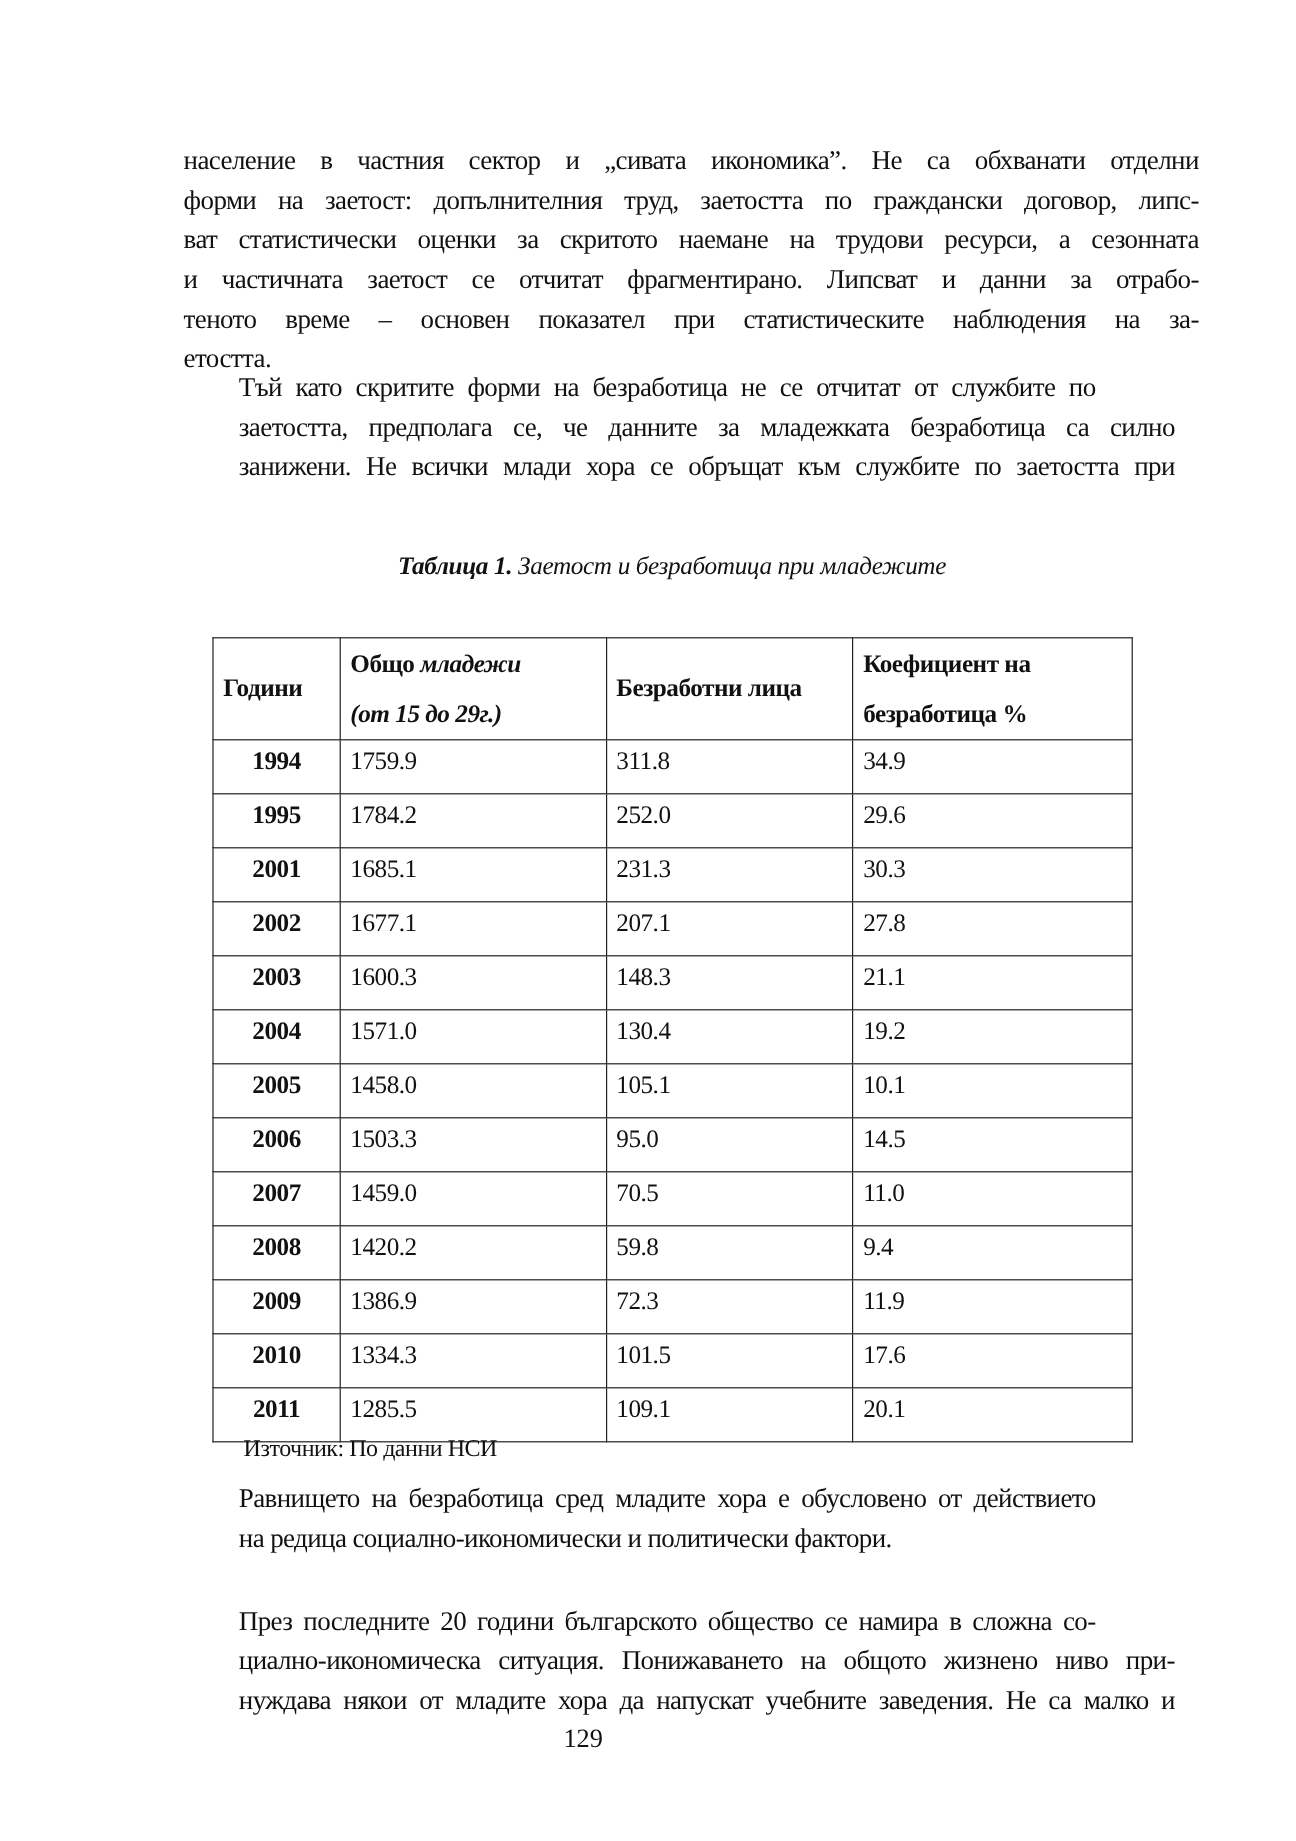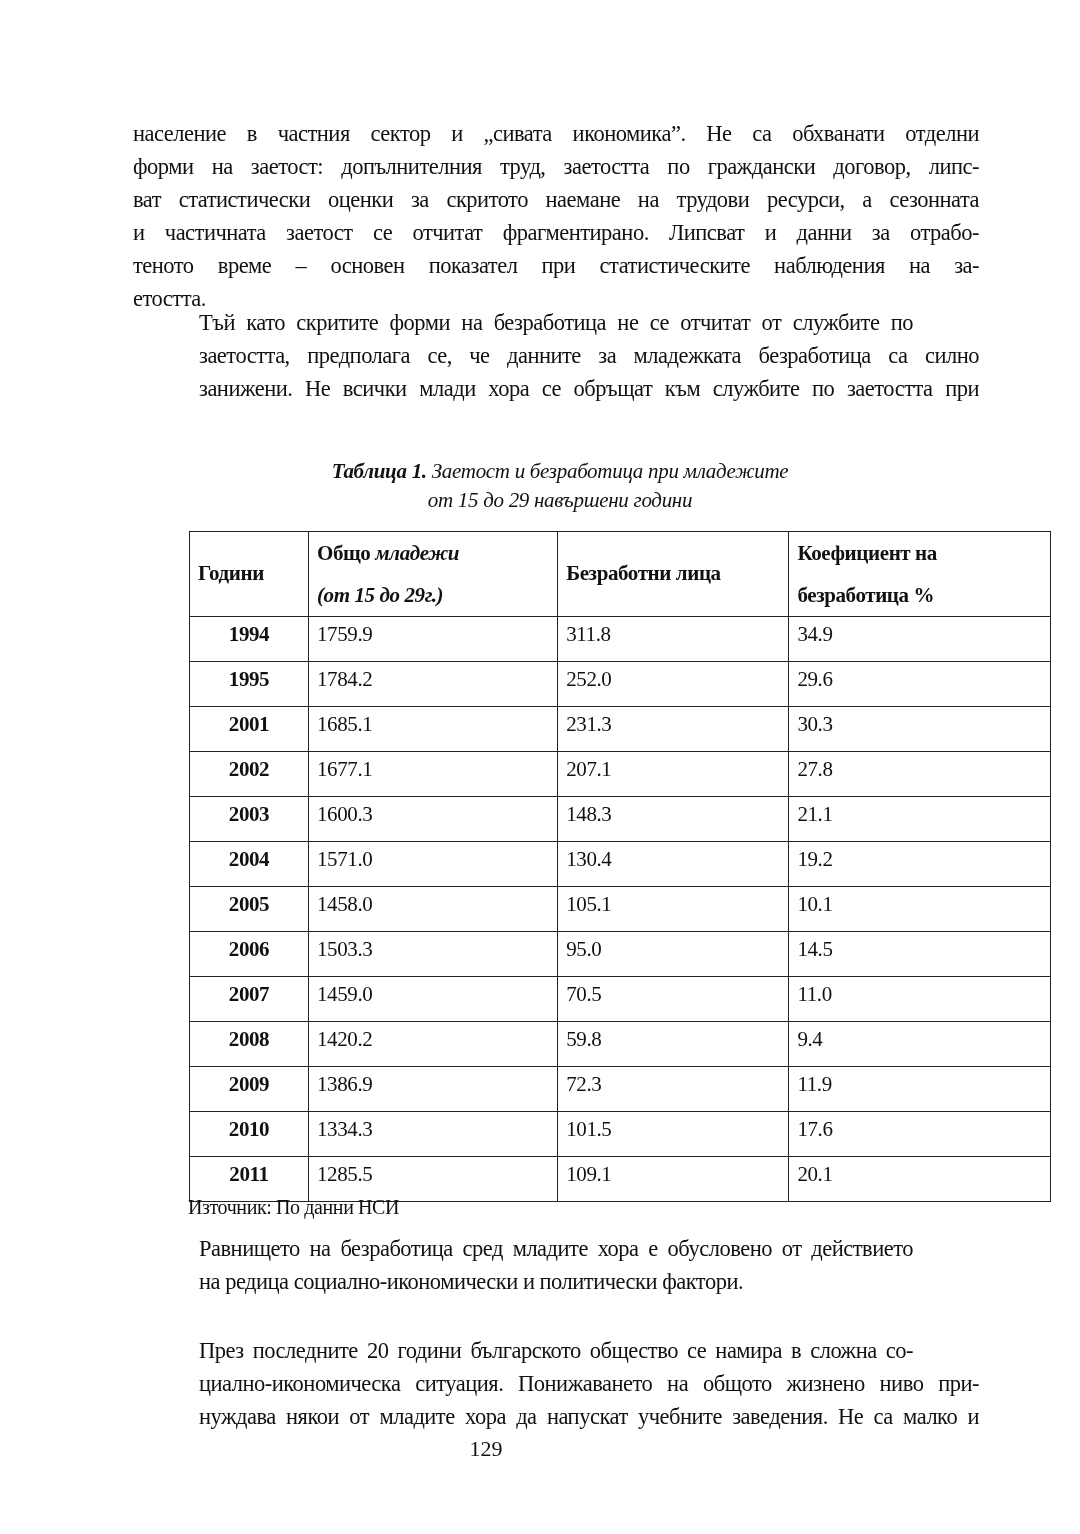--- a/index.html
+++ b/index.html
@@ -8,53 +8,52 @@
     .page { position: absolute; left: 0; top: 0; width: 1080px; height: 1534px; }
     .para { position: absolute; left: 133px; width: 846px; font-size: 22.5px; line-height: 33px;
       text-align: justify; text-align-last: left; letter-spacing: -0.5px; word-spacing: 0px; margin: 0; }
     .para.indent { text-indent: 66px; }
     .line { display: block; text-align: justify; text-align-last: justify; white-space: nowrap; }
     .line.last { text-align-last: left; }
     .caption { position: absolute; left: 170px; width: 780px; text-align: center; font-style: italic;
       font-size: 21px; line-height: 29px; letter-spacing: -0.3px; }
     .caption b { font-weight: bold; }
     table.data { position: absolute; left: 177px; top: 531px; border-collapse: collapse;
-      width: 862px; font-size: 21px; letter-spacing: -0.4px; margin-left: 12px; }
+      width: 767px; font-size: 21px; letter-spacing: -0.4px; }
     table.data td, table.data th { border: 1.5px solid #222; padding: 0 8px; vertical-align: middle; text-align: left; }
     table.data th { font-weight: bold; height: 84px; line-height: 42px; vertical-align: top; }
     table.data th.c0 { vertical-align: middle; line-height: 1.2; }
     table.data th.c2 { vertical-align: middle; line-height: 1.2; }
     table.data td { height: 42px; vertical-align: top; padding-top: 2px; line-height: 30px; }
     table.data td.year { font-weight: bold; text-align: center; }
     col.c0 { width: 106px; } col.c1 { width: 222px; } col.c2 { width: 206px; } col.c3 { width: 233px; }
-    .source { position: absolute; left: 188px; top: 1196px; font-size: 20px; letter-spacing: -0.4px; }
+    .source { position: absolute; left: 203px; top: 1196px; font-size: 20px; letter-spacing: -0.4px; }
     .pagenum { position: absolute; left: 0; width: 972px; top: 1436px; text-align: center; font-size: 22px; }
   </style>
 </head>
 <body>
 
 <div class="page">
 
-  <div class="para" style="top:117px;" id="p1">
+  <div class="para" style="top:117px;margin-left:20px;" id="p1">
       <span class="line">население в частния сектор и „сивата икономика”. Не са обхванати отделни</span>
       <span class="line">форми на заетост: допълнителния труд, заетостта по граждански договор, липс-</span>
       <span class="line">ват статистически оценки за скритото наемане на трудови ресурси, а сезонната</span>
       <span class="line">и частичната заетост се отчитат фрагментирано. Липсват и данни за отрабо-</span>
       <span class="line">теното време – основен показател при статистическите наблюдения на за-</span>
       <span class="line last">етостта.</span>
     </div>
   <div class="para indent" style="top:306px;" id="p2">
       <span class="line" style="width: 780px;">Тъй като скритите форми на безработица не се отчитат от службите по</span>
       <span class="line">заетостта, предполага се, че данните за младежката безработица са силно</span>
       <span class="line">занижени. Не всички млади хора се обръщат към службите по заетостта при</span>
     </div>
 
   <div class="caption" style="top:457px;">
     <div><b>Таблица 1.</b><span> Заетост и безработица при младежите</span></div>
-    <div>от 15  до 29 навършени години</div>
   </div>
 
   <table class="data">
     <colgroup>
         <col class="c0">
         <col class="c1">
         <col class="c2">
         <col class="c3">
       </colgroup>
     <thead>

